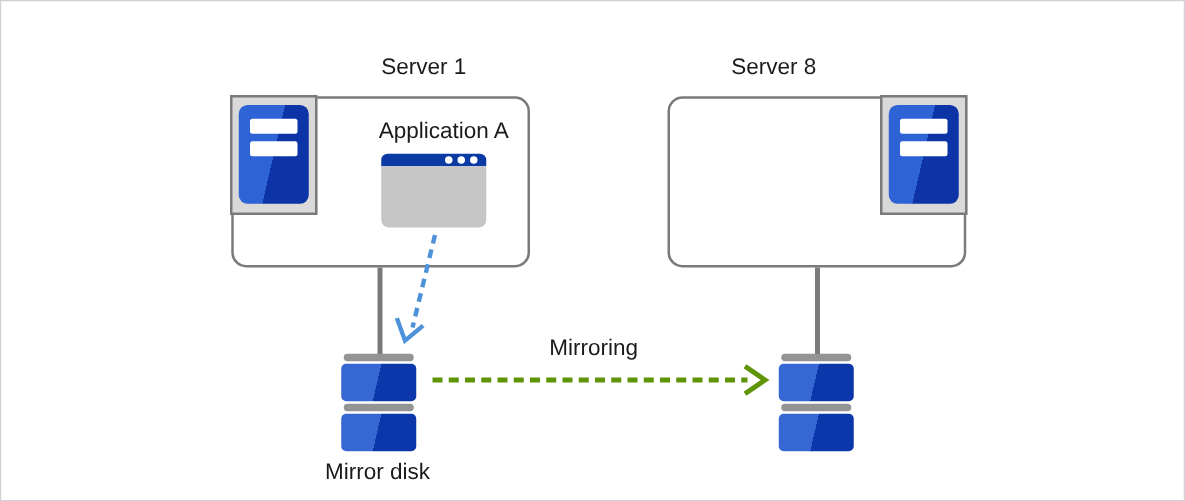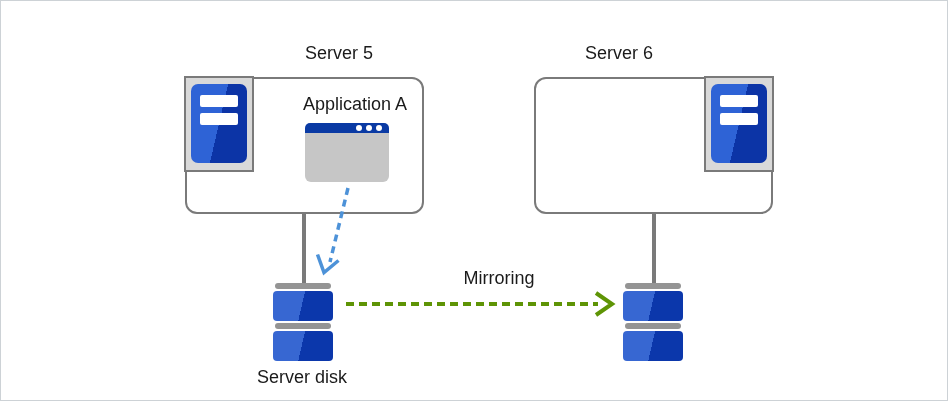--- a/index.html
+++ b/index.html
@@ -56,55 +56,55 @@
   .disk .cap1 { top:0; }
   .disk .cap2 { top:40px; }
   .disk .platter {
     position:absolute; left:0; width:60px; height:30px; border-radius:4px;
     background:linear-gradient(103deg, var(--disk-blue) 48%, var(--disk-blue-dark) 48%);
   }
   .disk .platter1 { top:8px; }
   .disk .platter2 { top:48px; }
 
   #mirror-disk-label { left:231px; top:366px; width:140px; }
-  #mirroring-label { left:428px; top:267px; width:140px; }
+  #mirroring-label { left:404px; top:267px; width:140px; }
 
   
   .arrows { position:absolute; left:0; top:0; width:948px; height:401px; pointer-events:none; }
   .green-line { stroke:var(--arrow-green); stroke-width:4; stroke-dasharray:8 5; fill:none; }
   .green-head { stroke:var(--arrow-green); stroke-width:4; fill:none; stroke-linejoin:miter; }
   .blue-line { stroke:var(--arrow-blue); stroke-width:3.5; stroke-dasharray:7 5; fill:none; }
   .blue-head { stroke:var(--arrow-blue); stroke-width:3.5; fill:none; stroke-linejoin:miter; }
 </style>
 </head>
 <body>
 
 <div class="canvas">
 
-  <div class="label" id="server1-title">Server 5</div>
+  <div class="label" id="server1-title">Server 1</div>
   <div class="server-box" id="server1-box"></div>
   <div class="icon-frame" id="frame1">
     <div class="tower">
       <div class="bar bar1"></div>
       <div class="bar bar2"></div>
     </div>
   </div>
   <div class="label" id="app-label">Application A</div>
   <div class="app-window">
     <div class="app-titlebar">
       <div class="app-dots">
         <div class="dot"></div>
         <div class="dot"></div>
         <div class="dot"></div>
       </div>
     </div>
     <div class="app-body"></div>
   </div>
 
-  <div class="label" id="server2-title">Server 6</div>
+  <div class="label" id="server2-title">Server 8</div>
   <div class="server-box" id="server2-box"></div>
   <div class="icon-frame" id="frame2">
     <div class="tower">
       <div class="bar bar1"></div>
       <div class="bar bar2"></div>
     </div>
   </div>
 
   <div class="connector" id="connector1"></div>
   <div class="connector" id="connector2"></div>
@@ -115,21 +115,21 @@
     <div class="cap cap2"></div>
     <div class="platter platter2"></div>
   </div>
   <div class="disk" id="disk2">
     <div class="cap cap1"></div>
     <div class="platter platter1"></div>
     <div class="cap cap2"></div>
     <div class="platter platter2"></div>
   </div>
 
-  <div class="label" id="mirror-disk-label">Server disk</div>
+  <div class="label" id="mirror-disk-label">Mirror disk</div>
   <div class="label" id="mirroring-label">Mirroring</div>
 
   <svg class="arrows" viewBox="0 0 948 401">
     <g>
       <path class="blue-line" d="M347 187 L329 261"></path>
       <path class="blue-head" d="M316.5 253.5 L323 271.5 L337.5 259.5"></path>
     </g>
     <g>
       <path class="green-line" d="M345 303 L597 303"></path>
       <path class="green-head" d="M595 292 L611 303 L595 314"></path>

